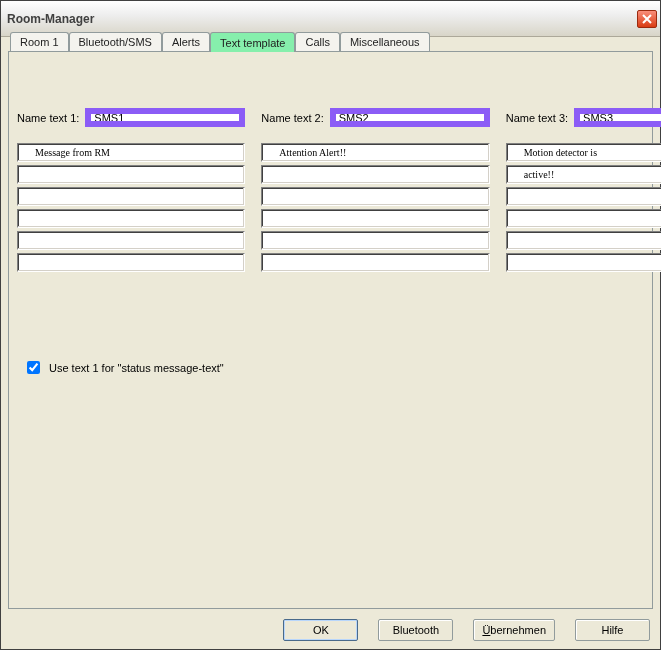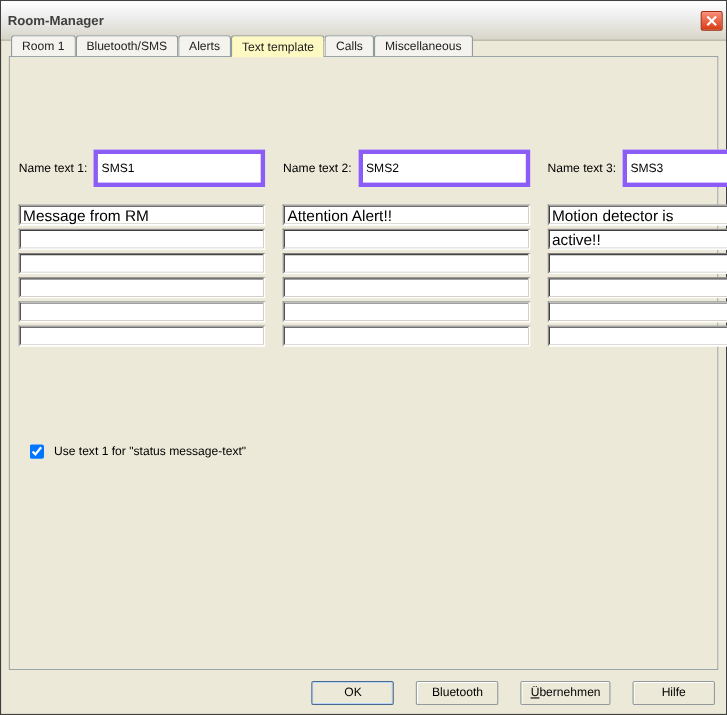--- a/index.html
+++ b/index.html
@@ -61,21 +61,21 @@
     border-bottom: none;
     border-radius: 3px 3px 0 0;
     background: #f4f3ee;
     margin-right: 0px;
     position: relative;
     top: 0;
     cursor: pointer;
     color: #222;
   }
   .tab.active {
-    background: #fef9c3;
+    background: #86efac;
     border-color: #919b9c;
     top: 1px;
     z-index: 2;
     padding-top: 4px;
   }
   .tabpanel {
     border: 1px solid #919b9c;
     background: #fcfcfc;
     height: calc(100% - 20px);
     position: relative;
@@ -84,49 +84,49 @@
     background: #ece9d8;
     position: absolute;
     inset: 0;
     padding: 10px 8px;
   }
   .columns {
     display: flex;
     gap: 16px;
     margin-top: 46px;
   }
-  .col { flex: 1; display:flex; flex-direction:column;margin-top:28px; }
+  .col { flex: 1; display:flex; flex-direction:column; }
   .name-row {
     display: flex;
     align-items: center;
     gap: 6px;
     margin-bottom: 16px;
   }
   .name-label { white-space: nowrap; }
   .inset {
     background: #fff;
-    border: 4px solid #8b5cf6;
-    height: 34px;
+    border: 6px solid #8b5cf6;
+    height: 19px;
     padding: 2px 3px;
     flex: 1;
     font-family: inherit;
     font-size: 11px;
   }
   .msg-stack { display:flex; flex-direction:column; gap:3px; }
   .msg-line {
     background: #fff;
     border-top: 1px solid #808080;
     border-left: 1px solid #808080;
     border-right: 1px solid #fff;
     border-bottom: 1px solid #fff;
     box-shadow: inset -1px -1px 0 #d4d0c8, inset 1px 1px 0 #404040;
     height: 19px;
-    padding: 2px 3px;
-    font-family: Liberation Sans, sans-serif;
-    font-size: 14px;
+    padding: 2px 17px;
+    font-family: Liberation Serif, serif;
+    font-size: 10px;
     overflow:hidden;
     white-space: nowrap;
   }
   .checkbox-row {
     display:flex;
     align-items:center;
     gap:6px;
     margin-top: 86px;
     margin-left: 6px;
   }

